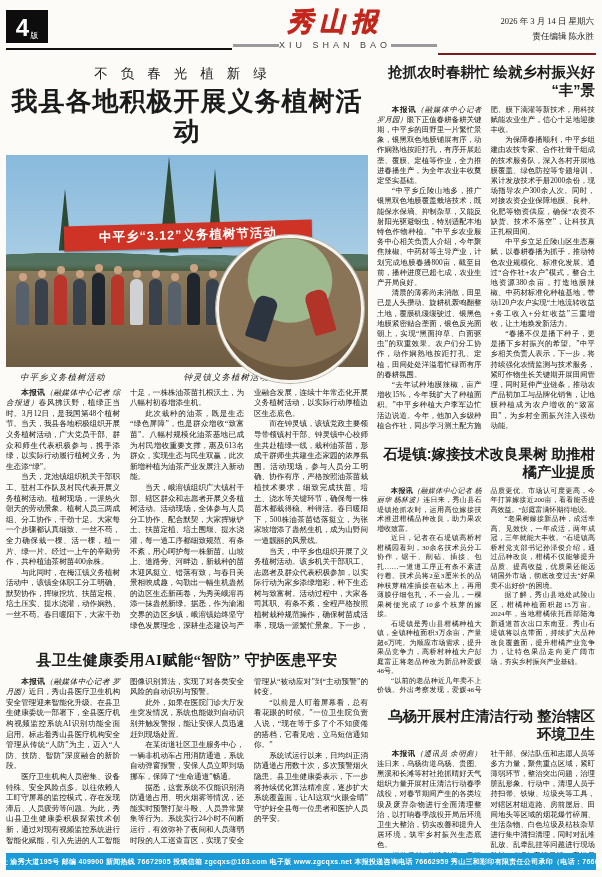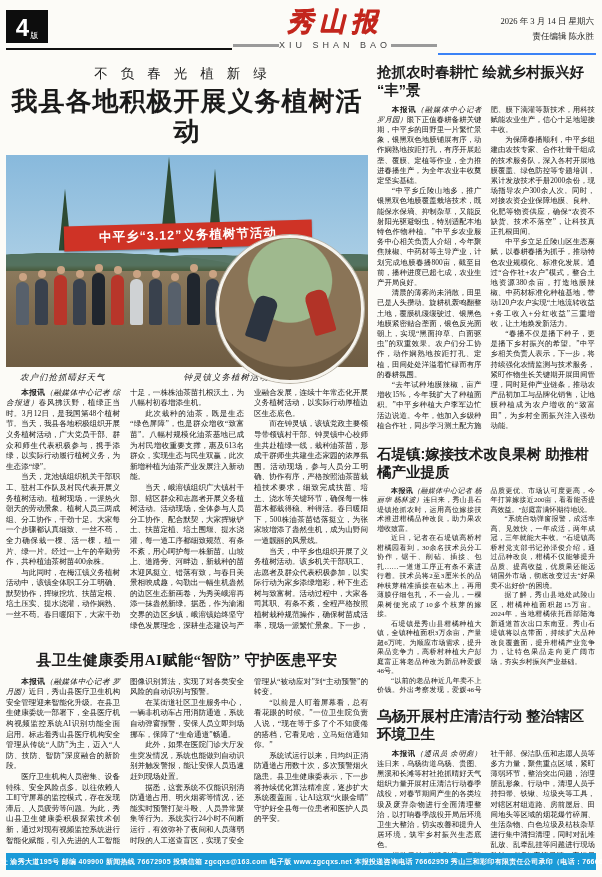--- a/index.html
+++ b/index.html
@@ -20,21 +20,21 @@
   .section-title { font-size:22px; font-weight:bold; letter-spacing:12px;
                    font-family:"Liberation Sans","DejaVu Sans",sans-serif; }
   .hdr-center { flex:1; text-align:center; margin-top:-4px; }
   .masthead { font-size:26px; font-weight:bold; color:#c3261d; letter-spacing:6px;
               font-style:italic; line-height:32px; text-shadow:0.5px 0.5px 0 #c3261d; }
   .pinyin-row { display:flex; align-items:center; justify-content:center; gap:0; margin-top:2px; }
   .pinyin-row .rule { width:46px; height:3px; background:#9a9a9a; }
   .pinyin { font-size:9px; letter-spacing:4px; color:#444;
             font-family:"Liberation Sans","DejaVu Sans",sans-serif; }
   .hdr-right { width:158px; text-align:right; font-size:8.5px; color:#222;
-               border-bottom:2px solid #3b82f6; padding:4px 2px 8px 0; line-height:1.8; }
+               border-bottom:2px solid #7f1d1d; padding:4px 2px 8px 0; line-height:1.8; }
 
   
   .main { display:flex; gap:9px; margin-top:8px; }
   .sec-left { width:362px; }
   .sec-right { width:218px; }
 
   
   .kicker { text-align:center; font-size:13.5px; letter-spacing:13px; color:#222; margin:2px 0 4px; }
   .main-headline { text-align:center; font-size:26px; font-weight:bold; letter-spacing:1px;
                    line-height:30px; margin-bottom:8px; }
@@ -85,21 +85,21 @@
   .bodytext .lead { font-weight:bold;margin-top:15px; }
   .bodytext .byline { font-style:italic; }
   .cols3 { column-count:3; column-gap:10px; column-fill:auto; overflow:hidden; }
   .cols2 { column-count:2; column-gap:9px; column-fill:auto; overflow:hidden; }
   .tree-body { height:254px; font-size:7.6px; line-height:10.6px; }
   .ai-headline { text-align:center; font-size:15px; font-weight:bold; letter-spacing:.5px;
                  margin:9px 0 7px; }
   .ai-body { height:186px; font-size:7.6px; line-height:10.6px; }
 
   
-  .r-headline { font-size:14.5px; font-weight:bold; text-align:left; letter-spacing:0;
+  .r-headline { font-size:14.5px; font-weight:bold; text-align:right; letter-spacing:0;
                 line-height:18px; margin-bottom:6px;
                 font-family:"Liberation Sans","DejaVu Sans",sans-serif; }
   .spring-body  { height:332px; font-size:7.4px; line-height:10.2px; margin-bottom:8px; }
   .citrus-body  { height:212px; font-size:7px;  line-height:9.5px;  margin-bottom:8px; }
   .clean-body   { height:132px; font-size:7.4px; line-height:10.2px; }
 
   
   .footer-bar { position:absolute; left:6px; right:6px; bottom:7px; height:17px;
                 background:#1b9bd8; color:#fff; display:flex; align-items:center;
                 justify-content:center; font-size:7px; font-weight:bold; letter-spacing:.3px;
@@ -159,40 +159,40 @@
               <i></i>
               <i></i>
               <i></i>
               <i></i>
           </div>
           <div class="banner">中平乡“3.12”义务植树节活动</div>
         </div>
         <div class="inset"></div>
       </div>
       <div class="captions">
-        <span class="cap-l">农户们抢抓晴好天气</span>
+        <span class="cap-l">中平乡义务植树活动</span>
         <span class="cap-r">钟灵镇义务植树活动</span>
       </div>
 
       <div class="bodytext cols3 tree-body">
         <p><span class="lead">本报讯</span><span class="byline">（融媒体中心记者 综合报道）</span><span>春风拂沃野，植绿正当时。3月12日，是我国第48个植树节。当天，我县各地积极组织开展义务植树活动，广大党员干部、群众和师生代表积极参与，携手添绿，以实际行动履行植树义务，为生态添“绿”。</span></p>
         <p>当天，龙池镇组织机关干部职工、驻村工作队及村民代表开展义务植树活动。植树现场，一派热火朝天的劳动景象。植树人员三两成组、分工协作，干劲十足。大家每一个步骤都认真细致、一丝不苟，全力确保栽一棵、活一棵，植一片、绿一片。经过一上午的辛勤劳作，共种植油茶树苗400余株。</p>
         <p>与此同时，在梅江镇义务植树活动中，该镇全体职工分工明确、默契协作，挥锹挖坑、扶苗定根、培土压实、提水浇灌，动作娴熟、一丝不苟。春日暖阳下，大家干劲十足，一株株油茶苗扎根沃土，为八幅村初春增添生机。</p>
         <p>此次栽种的油茶，既是生态“绿色屏障”，也是群众增收“致富苗”。八幅村规模化油茶基地已成为村民增收重要支撑，惠及613名群众，实现生态与民生双赢，此次新增种植为油茶产业发展注入新动能。</p>
         <p>当天，峨溶镇组织广大镇村干部、辖区群众和志愿者开展义务植树活动。活动现场，全体参与人员分工协作、配合默契，大家挥锹铲土、扶苗定植、培土围堰、提水浇灌，每一道工序都细致规范、有条不紊，用心呵护每一株新苗。山坡上、道路旁、河畔边，新栽种的苗木迎风挺立、错落有致，与春日美景相映成趣，勾勒出一幅生机盎然的边区生态新画卷，为秀美峨溶再添一抹盎然新绿。据悉，作为渝湘交界的边区乡镇，峨溶镇始终坚守绿色发展理念，深耕生态建设与产业融合发展，连续十年常态化开展义务植树活动，以实际行动厚植边区生态底色。</p>
         <p>而在钟灵镇，该镇党政主要领导带领镇村干部、钟灵镇中心校师生共赴植绿一线，栽种油茶苗，形成干群师生共建生态家园的浓厚氛围。活动现场，参与人员分工明确、协作有序，严格按照油茶苗栽植技术要求，细致完成扶苗、培土、浇水等关键环节，确保每一株苗木都栽得稳、种得活。春日暖阳下，500株油茶苗错落挺立，为张家坡增添了盎然生机，成为山野间一道靓丽的风景线。</p>
         <p>当天，中平乡也组织开展了义务植树活动。该乡机关干部职工、志愿者及群众代表积极参加，以实际行动为家乡添绿增彩，种下生态树与致富树。活动过程中，大家各司其职、有条不紊，全程严格按照植树栽种规范操作，确保树苗成活率，现场一派繁忙景象。下一步，中平乡将常态化开展植绿护绿活动，加强后续树苗养护管理工作，确保栽一棵、活一棵、绿一片。</p>
       </div>
 
       <div class="ai-headline">县卫生健康委用AI赋能“智防” 守护医患平安</div>
       <div class="bodytext cols3 ai-body">
         <p><span class="lead">本报讯</span><span class="byline">（融媒体中心记者 罗月圆）</span><span>近日，秀山县医疗卫生机构安全管理迎来智能化升级。在县卫生健康委统一部署下，全县医疗机构视频监控系统AI识别功能全面启用。标志着秀山县医疗机构安全管理从传统“人防”为主，迈入“人防、技防、智防”深度融合的新阶段。</span></p>
         <p>医疗卫生机构人员密集、设备特殊、安全风险点多。以往依赖人工盯守屏幕的监控模式，存在发现滞后、人员疲劳等问题。为此，秀山县卫生健康委积极探索技术创新，通过对现有视频监控系统进行智能化赋能，引入先进的人工智能图像识别算法，实现了对各类安全风险的自动识别与预警。</p>
+        <p>此外，如果在医院门诊大厅发生突发情况，系统也能做到自动识别并触发警报，能让安保人员迅速赶到现场处置。</p>
         <p>在某街道社区卫生服务中心，一辆非机动车占用消防通道，系统自动弹窗报警，安保人员立即到场挪车，保障了“生命通道”畅通。</p>
-        <p>此外，如果在医院门诊大厅发生突发情况，系统也能做到自动识别并触发警报，能让安保人员迅速赶到现场处置。</p>
         <p>据悉，这套系统不仅能识别消防通道占用、明火烟雾等情况，还能实时预警打架斗殴、人员异常聚集等行为。系统实行24小时不间断运行，有效弥补了夜间和人员薄弱时段的人工巡查盲区，实现了安全管理从“被动应对”到“主动预警”的转变。</p>
         <p>“以前是人盯着屏幕看，总有看花眼的时候。”一位卫生院负责人说，“现在等于多了个不知疲倦的搭档，它看见啥，立马短信通知你。”</p>
         <p>系统试运行以来，日均纠正消防通道占用数十次，多次预警烟火隐患。县卫生健康委表示，下一步将持续优化算法精准度，逐步扩大系统覆盖面，让AI这双“火眼金睛”守护好全县每一位患者和医护人员的平安。</p>
       </div>
     </div>
 
     <div class="sec-right">
       <div class="r-headline">抢抓农时春耕忙 绘就乡村振兴好“丰”景</div>
       <div class="bodytext cols2 spring-body">
         <p><span class="lead">本报讯</span><span class="byline">（融媒体中心记者 罗月园）</span><span>眼下正值春耕备耕关键期，中平乡的田野里一片繁忙景象，银黑双色地膜铺展有序，动作娴熟地按距打孔，有序开展起垄、覆膜、定植等作业，全力推进春播生产，为全年农业丰收奠定坚实基础。</span></p>
@@ -203,21 +203,21 @@
         <p>中平乡立足丘陵山区生态禀赋，以春耕春播为抓手，推动特色农业规模化、标准化发展。通过“合作社+农户”模式，整合土地资源380余亩，打造地膜辣椒、中药材标准化种植基地，带动120户农户实现“土地流转收益+务工收入+分红收益”三重增收，让土地焕发新活力。</p>
         <p>“春播不仅是播下种子，更是播下乡村振兴的希望。”中平乡相关负责人表示，下一步，将持续强化农情监测与技术服务，紧盯作物生长关键期开展田间管理，同时延伸产业链条，推动农产品初加工与品牌化销售，让地膜种植成为农户增收的“致富田”，为乡村全面振兴注入强劲动能。</p>
       </div>
 
       <div class="r-headline">石堤镇:嫁接技术改良果树 助推柑橘产业提质</div>
       <div class="bodytext cols2 citrus-body">
         <p><span class="lead">本报讯</span><span class="byline">（融媒体中心记者 杨丽华 杨林波）</span><span>连日来，秀山县石堤镇抢抓农时，运用高位嫁接技术推进柑橘品种改良，助力果农增收致富。</span></p>
         <p>近日，记者在石堤镇高桥村柑橘园看到，30余名技术员分工协作，锯干、削砧、插接、包扎……一道道工序正有条不紊进行着。技术员将2至3厘米长的品种枝芽精准插接在砧木上，再用薄膜仔细包扎，不一会儿，一棵果树便完成了10多个枝芽的嫁接。</p>
         <p>石堤镇是秀山县柑橘种植大镇，全镇种植面积3万余亩，产量超6万吨。为顺应市场需求，提升果品竞争力，高桥村种植大户彭庭富正将老品种改为新品种爱媛46号。</p>
         <p>“以前的老品种近几年卖不上价钱。外出考察发现，爱媛46号品质更优、市场认可度更高，今年打算嫁接近200亩，看看能否提高效益。”彭庭富满怀期待地说。</p>
-        <p>“系统自动弹窗报警，成活率高、见效快，一年成活，两年成冠，三年就能大丰收。”石堤镇高桥村党支部书记孙泽俊介绍，通过品种改良，柑橘不仅能够提升品质、提高收益，优质果还能远销国外市场，彻底改变过去“好果卖不出好价”的困境。</p>
+        <p>“老果树嫁接新品种，成活率高、见效快，一年成活，两年成冠，三年就能大丰收。”石堤镇高桥村党支部书记孙泽俊介绍，通过品种改良，柑橘不仅能够提升品质、提高收益，优质果还能远销国外市场，彻底改变过去“好果卖不出好价”的困境。</p>
         <p>据了解，秀山县地处武陵山区，柑橘种植面积超15万亩。2024年，当地柑橘依托西部陆海新通道首次出口东南亚。秀山石堤镇将以点带面，持续扩大品种改良覆盖面，提升柑橘产业竞争力，让特色果品走向更广阔市场，夯实乡村振兴产业基础。</p>
       </div>
 
       <div class="r-headline">乌杨开展村庄清洁行动 整治辖区环境卫生</div>
       <div class="bodytext cols2 clean-body">
         <p><span class="lead">本报讯</span><span class="byline">（通讯员 余明彪）</span><span>连日来，乌杨街道乌杨、贵图、黑溪和长滩等村社抢抓晴好天气组织力量开展村庄清洁行动春季战役，对春节期间产生的各类垃圾及废弃杂物进行全面清理整治，以打响春季战役开局后环境卫生大整治，切实改善和提升人居环境，筑牢乡村振兴生态底色。</span></p>
         <p>行动坚持“党建引领、干群联动、全域覆盖”，街道组织村社干部、保洁队伍和志愿人员等多方力量，聚焦重点区域，紧盯薄弱环节，整治突出问题，治理脏乱形象。行动中，清理人员手持扫帚、铁锹、垃圾夹等工具，对辖区村组道路、房前屋后、田间地头等区域的烟花爆竹碎屑、生活杂物、白色垃圾及枯枝杂草进行集中清扫清理，同时对乱堆乱放、乱牵乱挂等问题进行现场整治，做到“应清尽清，应扫尽扫”。</p>
       </div>
     </div>
   </div>

